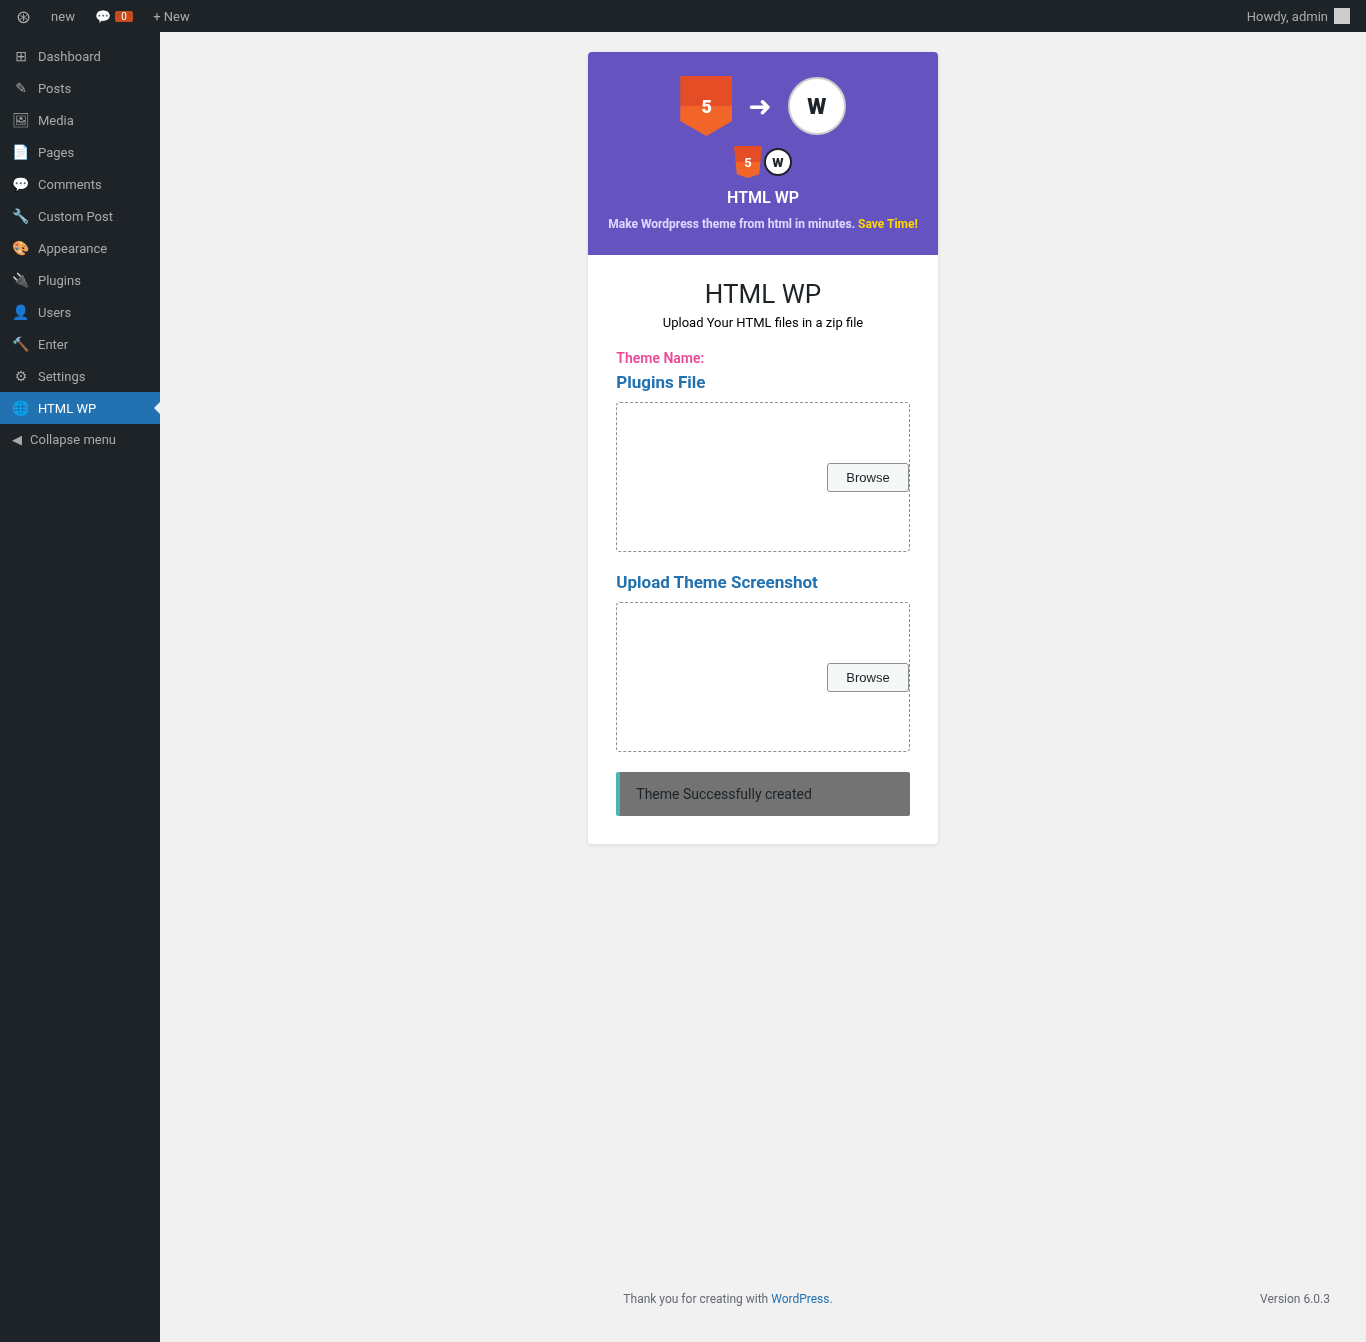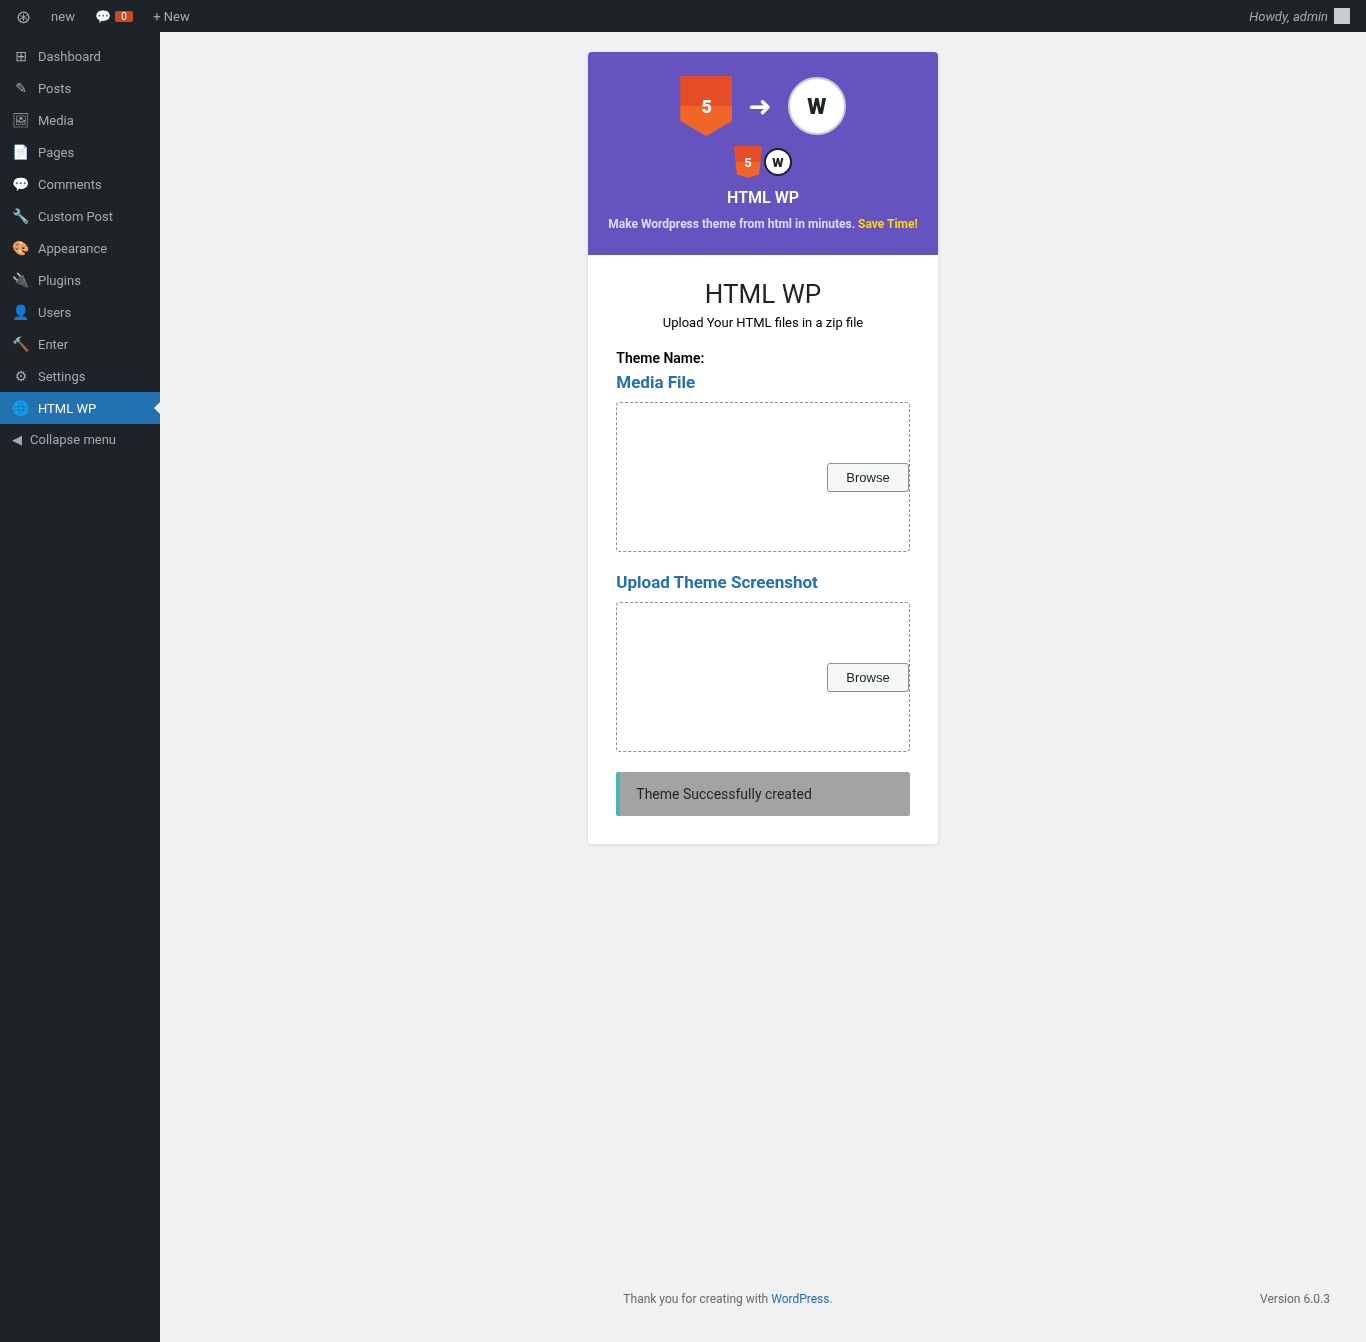--- a/index.html
+++ b/index.html
@@ -17,21 +17,21 @@
       top: 0; left: 0; right: 0;
       z-index: 1000;
       gap: 4px;
     }
     .adminbar-item {
       display: flex; align-items: center; gap: 4px;
       padding: 0 8px; height: 32px; cursor: pointer; color: #a7aaad;
       font-size: 13px;
     }
     .adminbar-logo { font-size: 18px; color: #a7aaad; }
-    .adminbar-right { margin-left: auto; display: flex; align-items: center; font-style: italic; }
+    .adminbar-right { margin-left: auto; display: flex; align-items: center; }
     .adminbar-howdy { color: #a7aaad; font-size: 13px; padding: 0 8px; display: flex; align-items: center; gap: 6px; }
     .adminbar-avatar { width: 16px; height: 16px; background: #ccc; display: inline-block; }
     .comments-badge { background: #ca4a1f; color: #fff; border-radius: 2px; padding: 0 4px; font-size: 10px; min-width: 18px; text-align: center; }
 
     
     #wpwrap { display: flex; padding-top: 32px; min-height: 100vh; }
 
     
     #adminmenu {
       background: #1d2327;
@@ -126,21 +126,21 @@
     }
     .plugin-title {
       font-size: 26px; font-weight: 400; color: #1d2327;
       text-align: center; margin-bottom: 6px;
     }
     .plugin-subtitle {
       text-align: center; color: #000000; font-size: 13px;
       margin-bottom: 20px;
     }
     .form-label {
-      color: #000000; font-size: 14px; font-weight: 600;
+      color: #ec4899; font-size: 14px; font-weight: 600;
       display: block; margin-bottom: 6px;
     }
     .form-input {
       width: 100%; border: 1px solid #8c8f94; border-radius: 3px;
       padding: 8px 12px; font-size: 14px; color: #1d2327;
       outline: none; margin-bottom: 20px;
     }
 
     .section-title {
       color: #2271b1; font-size: 17px; font-weight: 700;
@@ -172,21 +172,21 @@
       border: none;
       border-radius: 4px;
       padding: 14px;
       font-size: 15px;
       font-weight: 600;
       cursor: pointer;
       margin-bottom: 14px;
     }
 
     .success-msg {
-      background: #a3a3a3;
+      background: #737373;
       border-left: 4px solid #4ab5b5;
       padding: 14px 16px;
       color: #1d2327;
       font-size: 14px;
       border-radius: 2px;
     }
 
     
     #wpfooter {
       text-align: center;
@@ -328,21 +328,21 @@
       </div>
 
       <div class="plugin-body">
         <h1 class="plugin-title">HTML WP</h1>
         <p class="plugin-subtitle">Upload Your HTML files in a zip file</p>
 
         
         <label class="form-label">Theme Name:</label>
 
         
-        <div class="section-title">Media File</div>
+        <div class="section-title">Plugins File</div>
         <div class="upload-zone">
           <button class="browse-btn">Browse</button>
         </div>
 
         
         <div class="section-title">Upload Theme Screenshot</div>
         <div class="upload-zone">
           <button class="browse-btn">Browse</button>
         </div>
 

